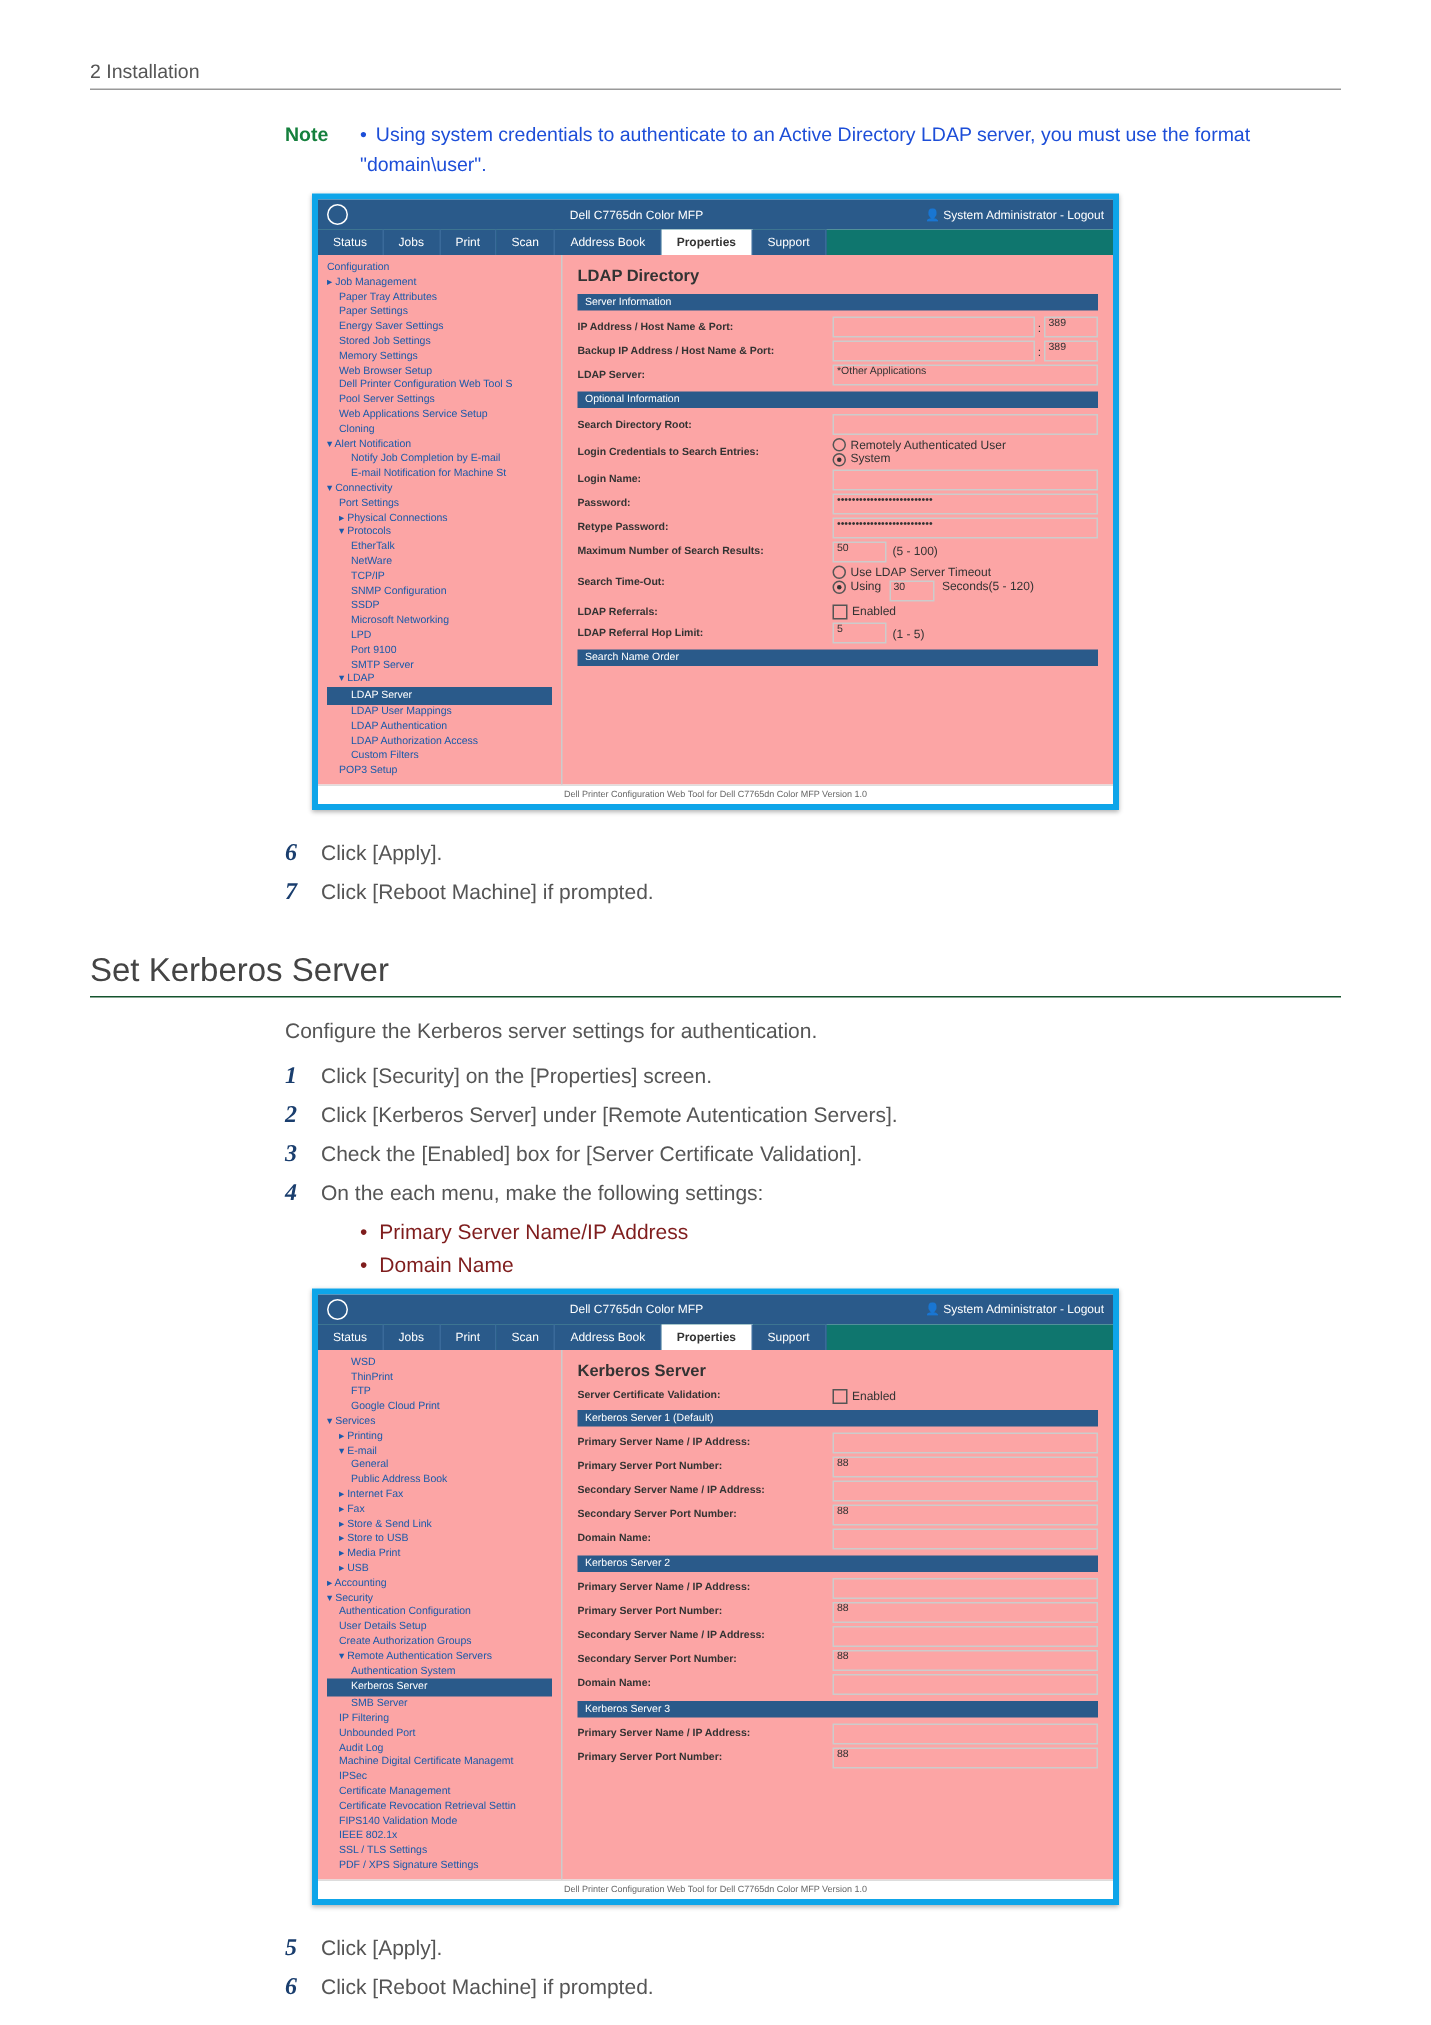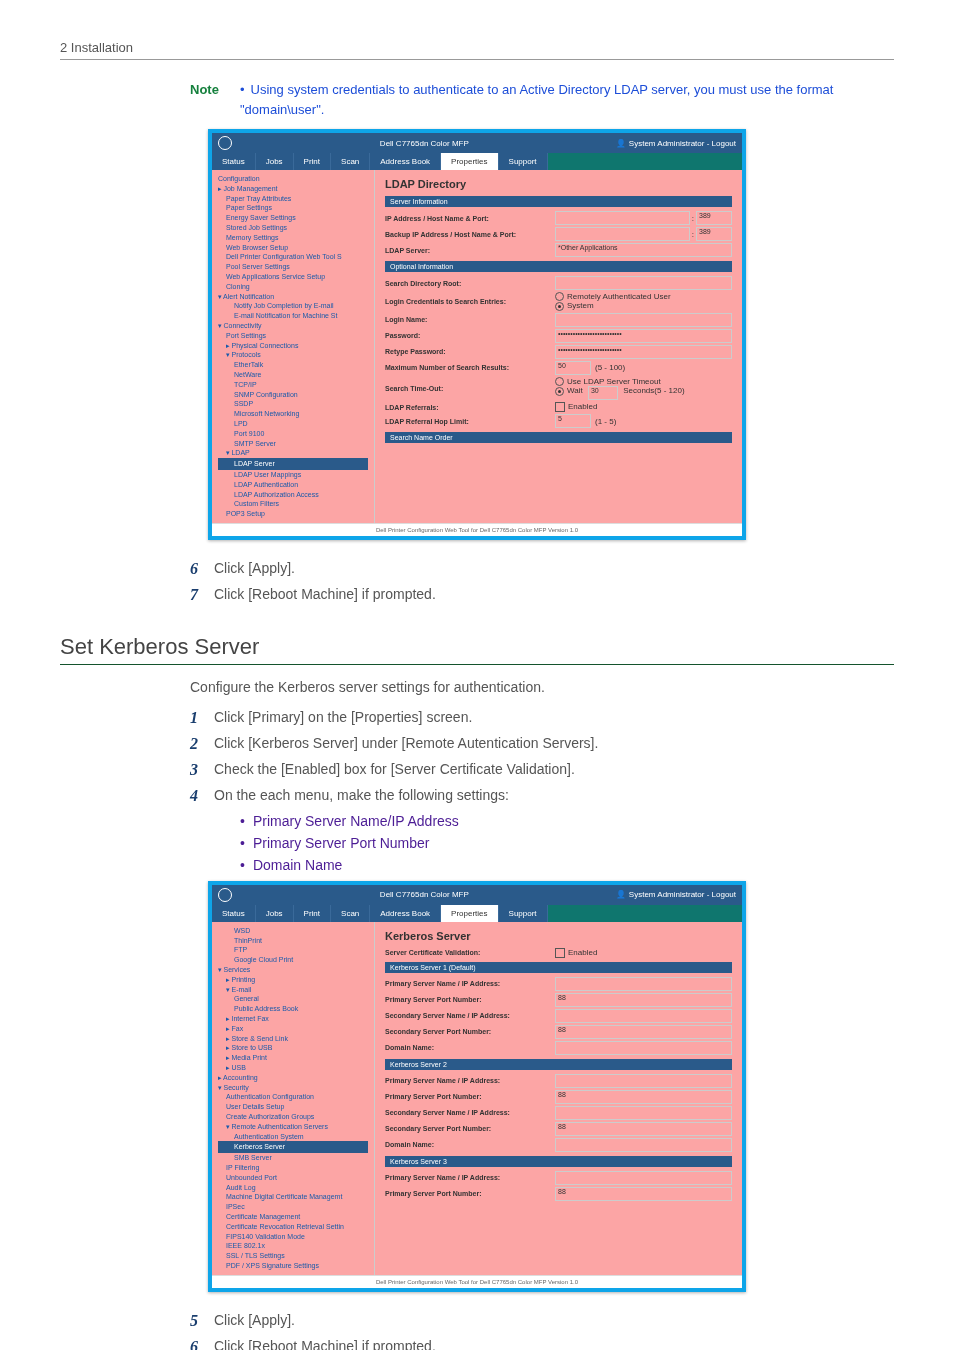--- a/index.html
+++ b/index.html
@@ -70,21 +70,21 @@
     font-size: 8px;
   }
   .ss-tab {
     padding: 4px 10px;
     border-right: 1px solid #3a6a9a;
     background: #2a5a8a;
   }
   .ss-tab.sel {
     background: #fff;
     color: #333;
-    font-weight: normal;
+    font-weight: bold;
   }
   .ss-body {
     display: flex;
     background: #fca5a5;
     min-height: 230px;
   }
   .ss-side {
     width: 150px;
     padding: 4px 6px;
     border-right: 1px solid #ccc;
@@ -151,21 +151,21 @@
   }
   .intro {
     margin-left: 130px;
     font-size: 14px;
     color: #555;
     margin-bottom: 14px;
   }
   .sub-bullet {
     margin-left: 180px;
     font-size: 14px;
-    color: #4c1d95;
+    color: #7f1d1d;
     margin-bottom: 6px;
   }
   .sub-bullet::before {
     content: "•";
     margin-right: 8px;
   }
   .radio-dot {
     display: inline-block;
     width: 7px;
     height: 7px;
@@ -301,21 +301,21 @@
           </div>
         <div class="ss-row">
             <label>Maximum Number of Search Results:</label>
             <span class="val short">50</span>
             <span class="nb" style="margin-left:4px">(5 - 100)</span>
           </div>
         <div class="ss-row">
             <label>Search Time-Out:</label>
           <span class="nb">
             <span class="radio-dot"></span><span>Use LDAP Server Timeout</span><br>
-            <span class="radio-dot on"></span><span>Wait</span>
+            <span class="radio-dot on"></span><span>Using</span>
             <span class="val short" style="display:inline-block;width:24px;margin:0 3px">30</span>
             <span>Seconds(5 - 120)</span>
           </span>
         </div>
         <div class="ss-row">
             <label>LDAP Referrals:</label>
             <span class="nb"><span class="checkbox"></span><span>Enabled</span></span>
           </div>
         <div class="ss-row">
             <label>LDAP Referral Hop Limit:</label>
@@ -334,36 +334,35 @@
     </div>
   <div class="step">
       <span class="step-num">7</span>
       <span>Click [Reboot Machine] if prompted.</span>
     </div>
 
   <h2 class="section">Set Kerberos Server</h2>
   <div class="intro">Configure the Kerberos server settings for authentication.</div>
   <div class="step">
       <span class="step-num">1</span>
-      <span>Click [Primary] on the [Properties] screen.</span>
+      <span>Click [Security] on the [Properties] screen.</span>
     </div>
   <div class="step">
       <span class="step-num">2</span>
       <span>Click [Kerberos Server] under [Remote Autentication Servers].</span>
     </div>
   <div class="step">
       <span class="step-num">3</span>
       <span>Check the [Enabled] box for [Server Certificate Validation].</span>
     </div>
   <div class="step">
       <span class="step-num">4</span>
       <span>On the each menu, make the following settings:</span>
     </div>
   <div class="sub-bullet">Primary Server Name/IP Address</div>
-  <div class="sub-bullet">Primary Server Port Number</div>
   <div class="sub-bullet">Domain Name</div>
 
   <div class="screenshot">
     <div class="ss-header">
       <span class="ss-logo"></span>
       <span>Dell C7765dn Color MFP</span>
       <span>👤 <span>System Administrator - Logout</span></span>
     </div>
     <div class="ss-tabs">
       <span class="ss-tab">Status</span>

